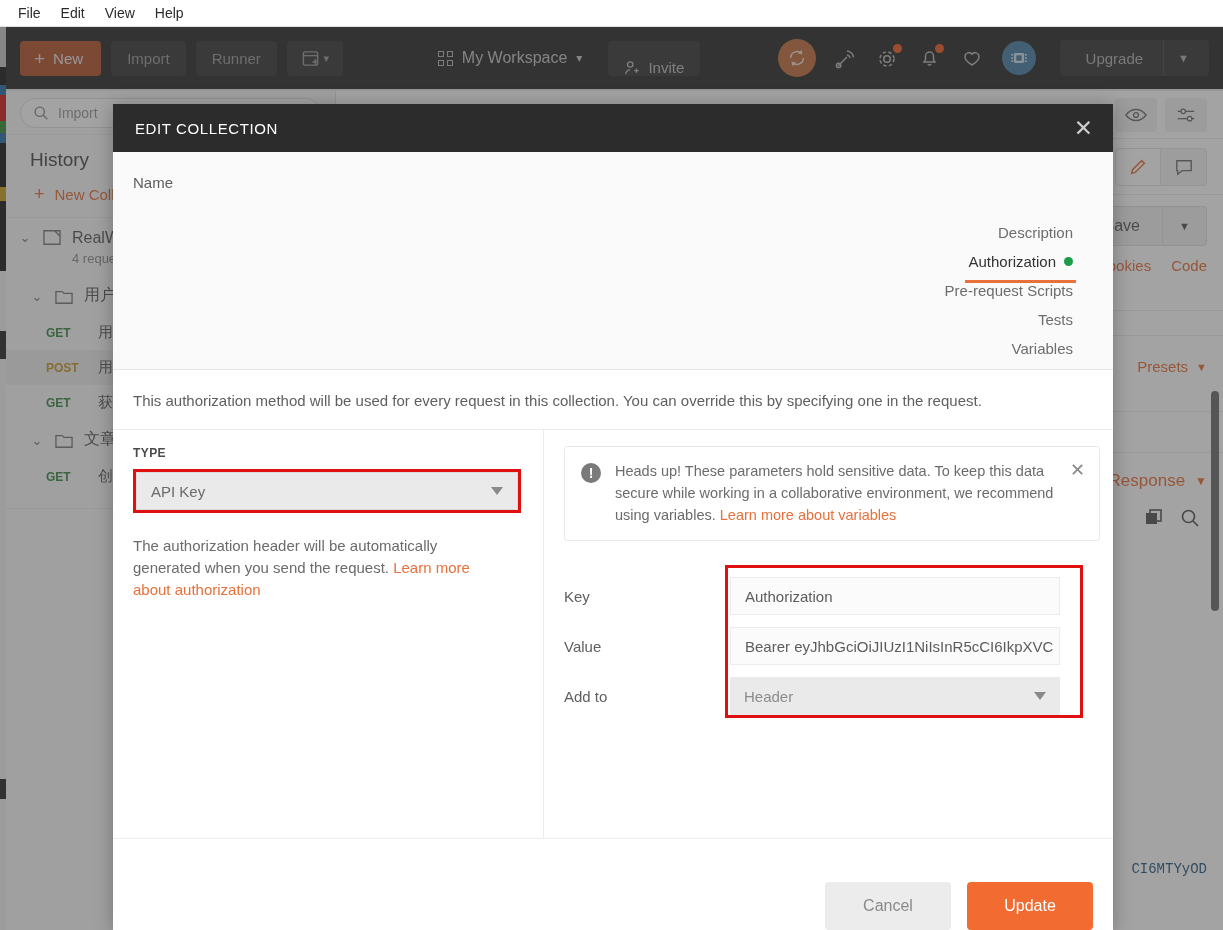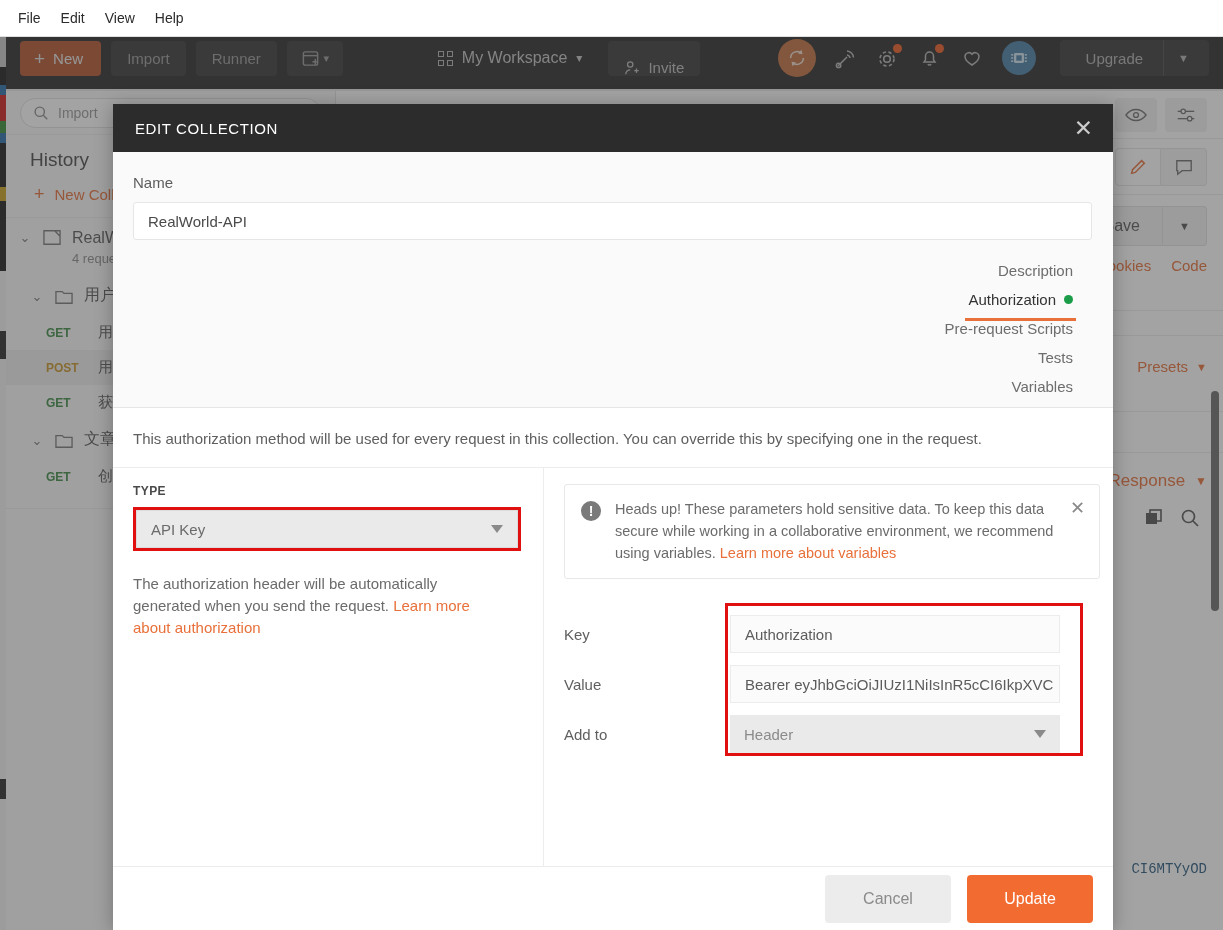--- a/index.html
+++ b/index.html
@@ -15,21 +15,21 @@
     position: relative;
     width: 1223px;
     height: 930px;
     overflow: hidden;
     background: #fff;
   }
 
   
   .os-menubar {
     position: absolute; left: 0; top: 0;
-    width: 1223px; height: 37px;
+    width: 1223px; height: 27px;
     background: #ffffff;
     border-bottom: 1px solid #e0e0e0;
     display: flex; align-items: center;
     padding-left: 8px;
     z-index: 60;
   }
   .os-menu-item {
     font-size: 14px; color: #2b2b2b;
     padding: 2px 10px;
     cursor: default;
@@ -376,22 +376,22 @@
     white-space: nowrap; overflow:hidden; text-overflow: clip;
     display:flex; align-items:center;
   }
   .kv-select {
     width: 330px; height: 38px; background:#eaeaea; border: none;
     padding: 0 14px; font-size: 15px; color:#8b8b8b;
     display:flex; align-items:center; justify-content:space-between; cursor:pointer;
   }
 
   .modal-foot {
-    height: 64px; background:#fff; border-top: 1px solid #ececec;
-    display:flex; align-items:center; justify-content:flex-end; gap: 16px;
+    height: 92px; background:#fff; border-top: 1px solid #ececec;
+    display:flex; align-items:flex-end; justify-content:flex-end; gap: 16px;
     padding-right: 20px; flex:none;
   }
   .btn-cancel {
     background:#ececec; color:#8a8a8a; border:none; border-radius:4px;
     height: 48px; width: 126px; font-size: 16px; cursor:pointer;
     font-family: "Liberation Sans", sans-serif;
   }
   .btn-update {
     background:#f26b31; color:#fff; border:none; border-radius:4px;
     height: 48px; width: 126px; font-size: 16px; cursor:pointer;
@@ -670,21 +670,20 @@
 
     <div class="modal-head">
       <div class="modal-title">EDIT COLLECTION</div>
       <div class="modal-x">✕</div>
     </div>
 
     <div class="modal-body">
 
       <div class="name-block">
         <div class="name-label">Name</div>
-        <input class="name-input" value="RealWorld-API" style="">
       </div>
 
       <div class="tabs">
         <div class="tab">
           <span>Description</span>
         </div>
         <div class="tab active">
           <span>Authorization</span>
           <span class="dot-green"></span>
         </div>

